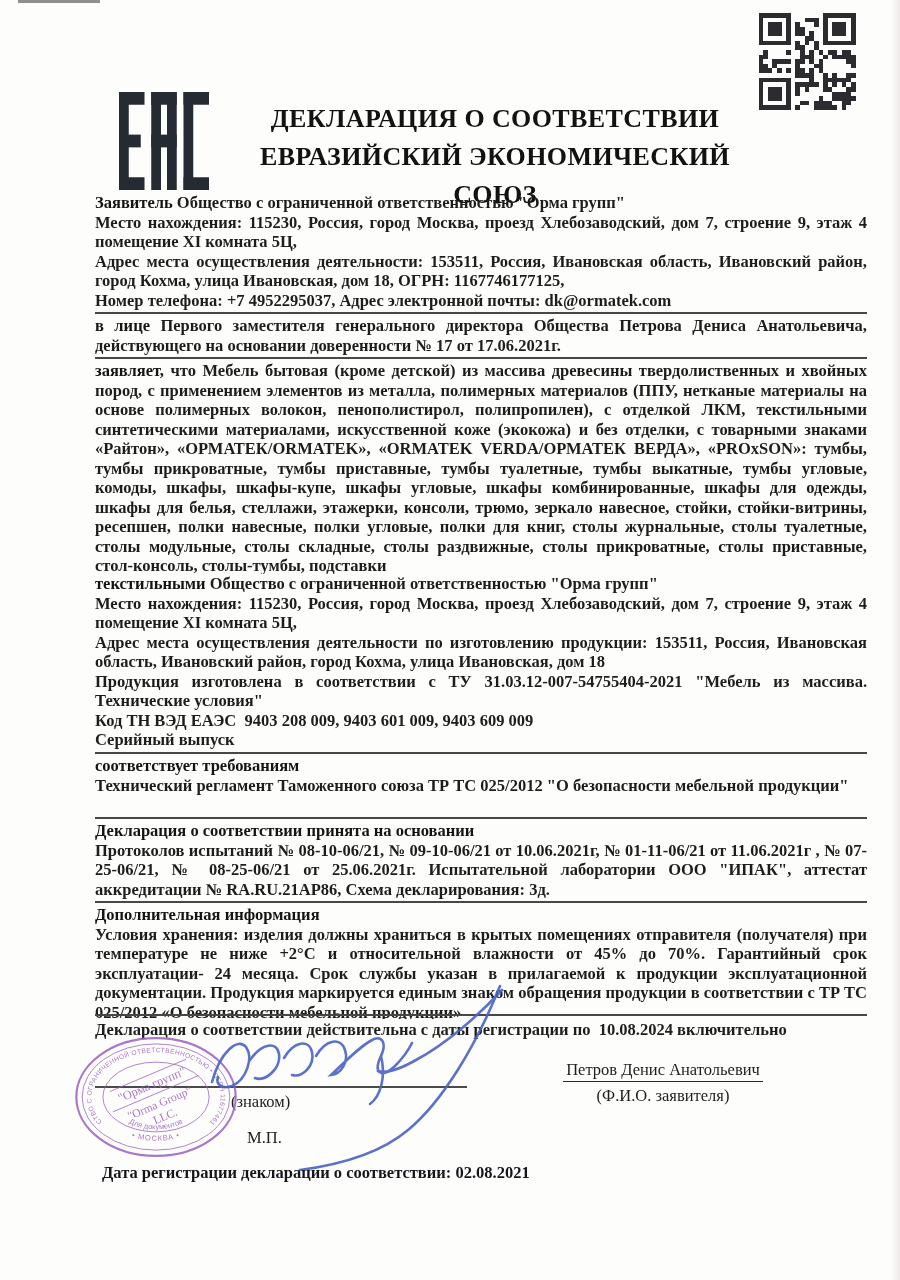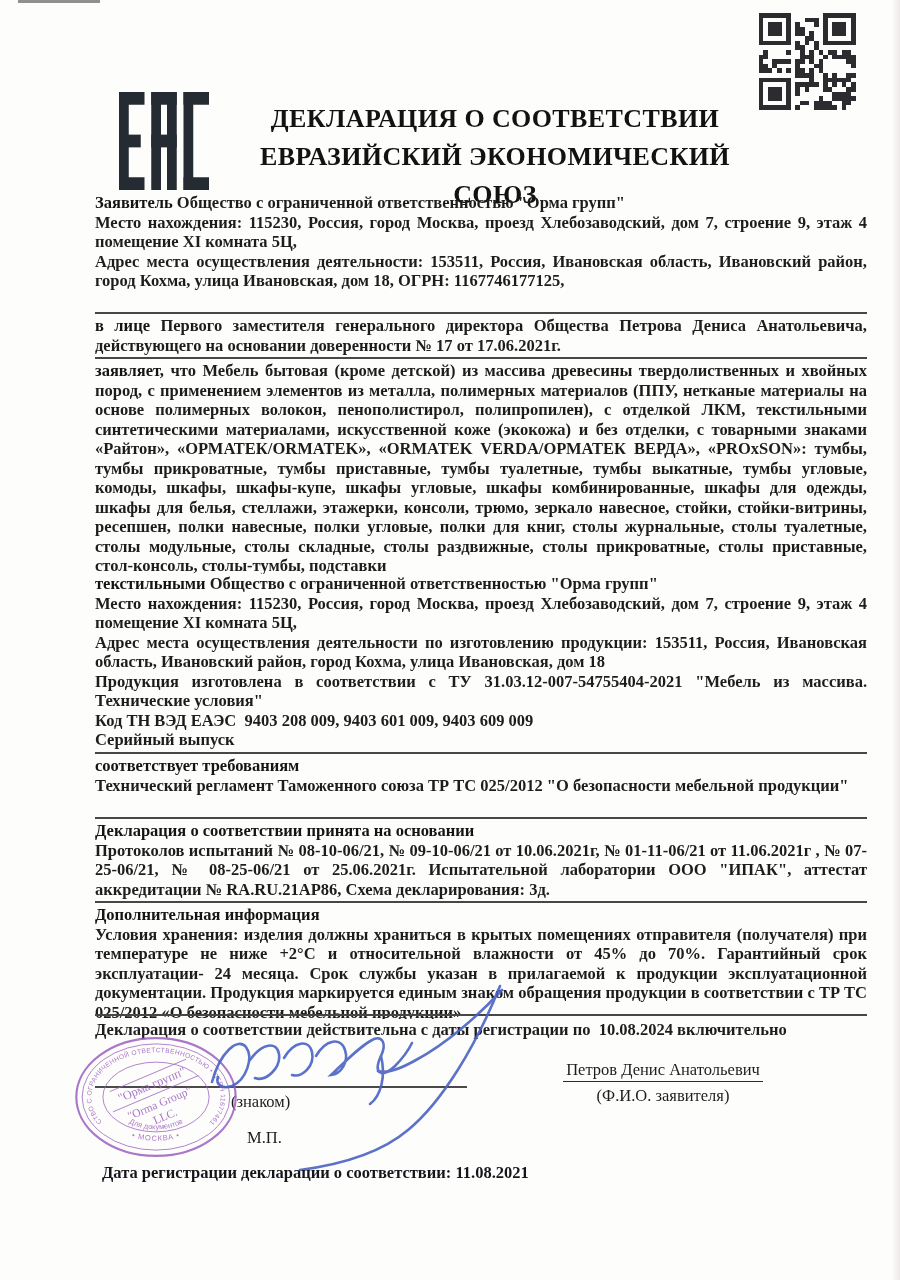--- a/index.html
+++ b/index.html
@@ -309,20 +309,21 @@
   <div>ДЕКЛАРАЦИЯ О СООТВЕТСТВИИ</div>
   <div>ЕВРАЗИЙСКИЙ ЭКОНОМИЧЕСКИЙ СОЮЗ</div>
 </div>
 
 <div class="content">
 
   <div class="blk h-applicant">
     <p><b>Заявитель</b><span> Общество с ограниченной ответственностью "Орма групп"</span></p>
     <p>Место нахождения: 115230, Россия, город Москва, проезд Хлебозаводский, дом 7, строение 9, этаж 4 помещение XI комната 5Ц,</p>
     <p>Адрес места осуществления деятельности: 153511, Россия, Ивановская область, Ивановский район, город Кохма, улица Ивановская, дом 18, ОГРН: 1167746177125,</p>
+    <p class="nojust">Номер телефона: +7 4952295037, Адрес электронной почты: dk@ormatek.com</p>
   </div>
 
   <hr class="rule">
 
   <div class="blk h-inface">
     <p><b>в лице</b><span>  Первого заместителя генерального директора Общества Петрова Дениса Анатольевича, действующего на основании доверенности № 17 от 17.06.2021г.</span></p>
   </div>
 
   <hr class="rule">
 
@@ -409,14 +410,14 @@
       <path d="M 62,100 C 70,70 88,55 96,65 C 104,76 96,98 82,104 C 74,107 65,104 68,95"></path>
       <path d="M 100,78 C 112,61 127,59 129,72 C 131,86 116,100 105,96"></path>
       <path d="M 134,76 C 144,59 159,57 162,70 C 165,84 152,96 142,93"></path>
       <path d="M 166,74 C 176,57 191,55 195,68 C 199,80 191,92 181,93 C 196,79 211,63 224,57 C 232,54 237,61 231,74 C 223,91 231,97 245,84 C 253,76 259,67 262,61"></path>
       <path d="M 231,74 C 236,94 231,114 220,122"></path>
     </g>
   </svg>
 </div>
 
 <div class="reg">
-  <div class="date">Дата регистрации декларации о соответствии: 11.08.2021</div>
+  <div class="date">Дата регистрации декларации о соответствии: 02.08.2021</div>
 </div>
 
 </body></html>

